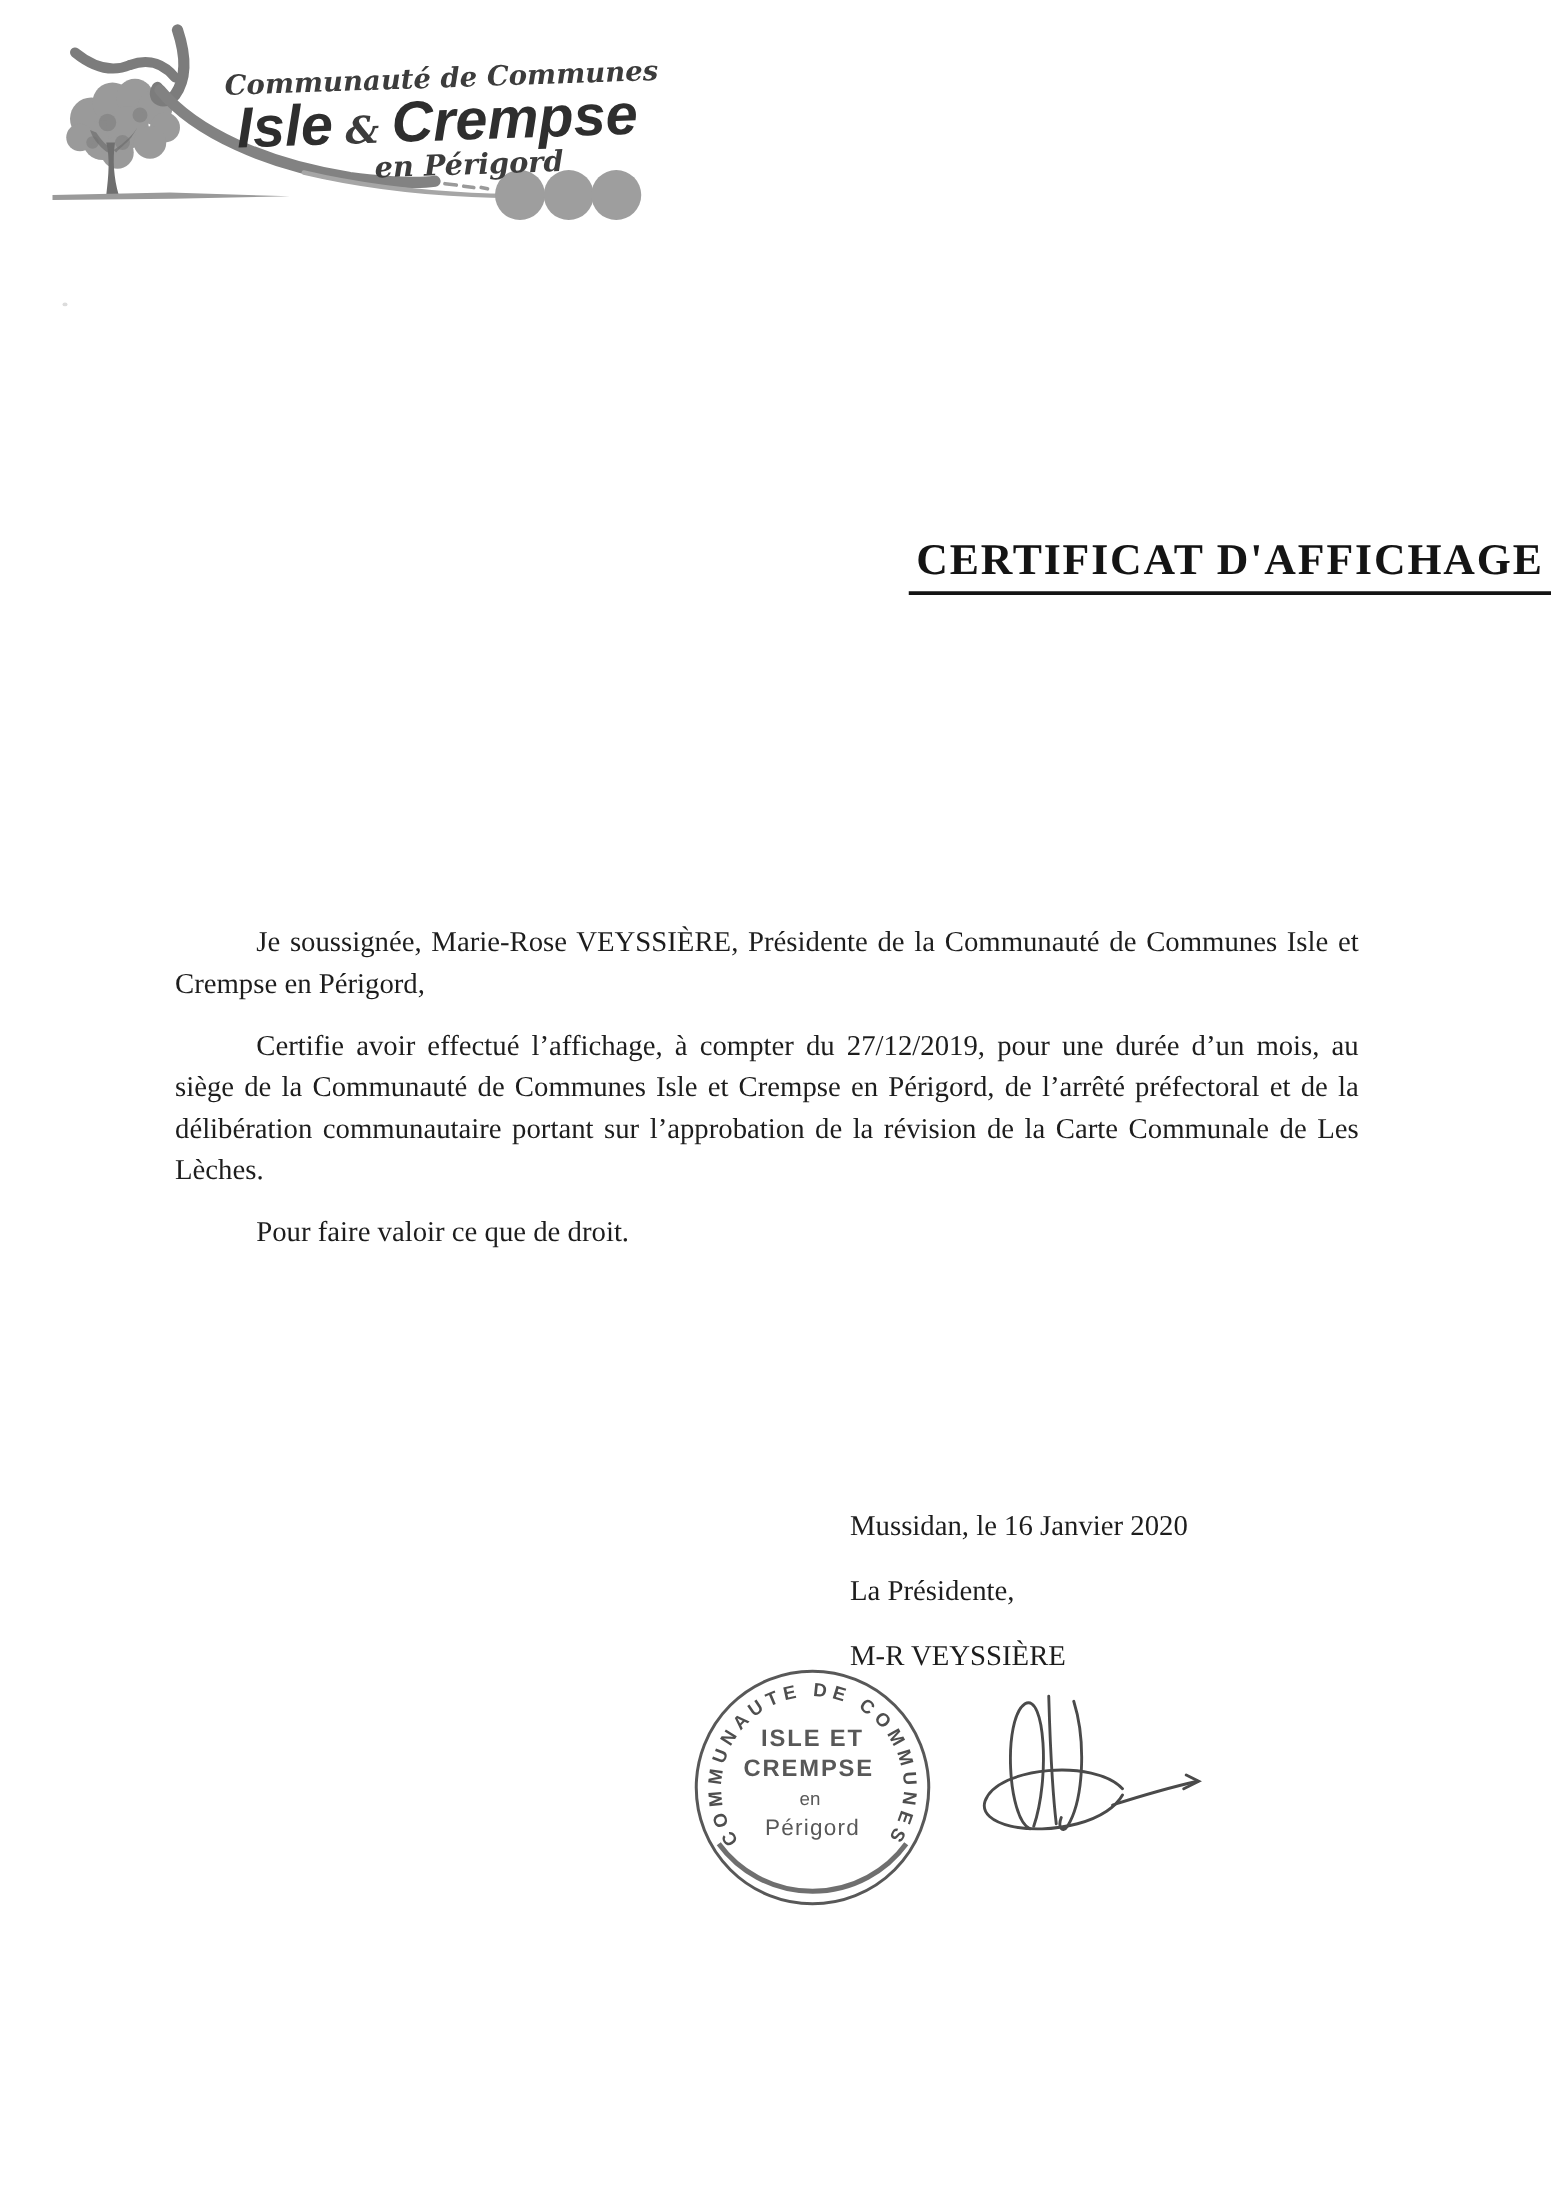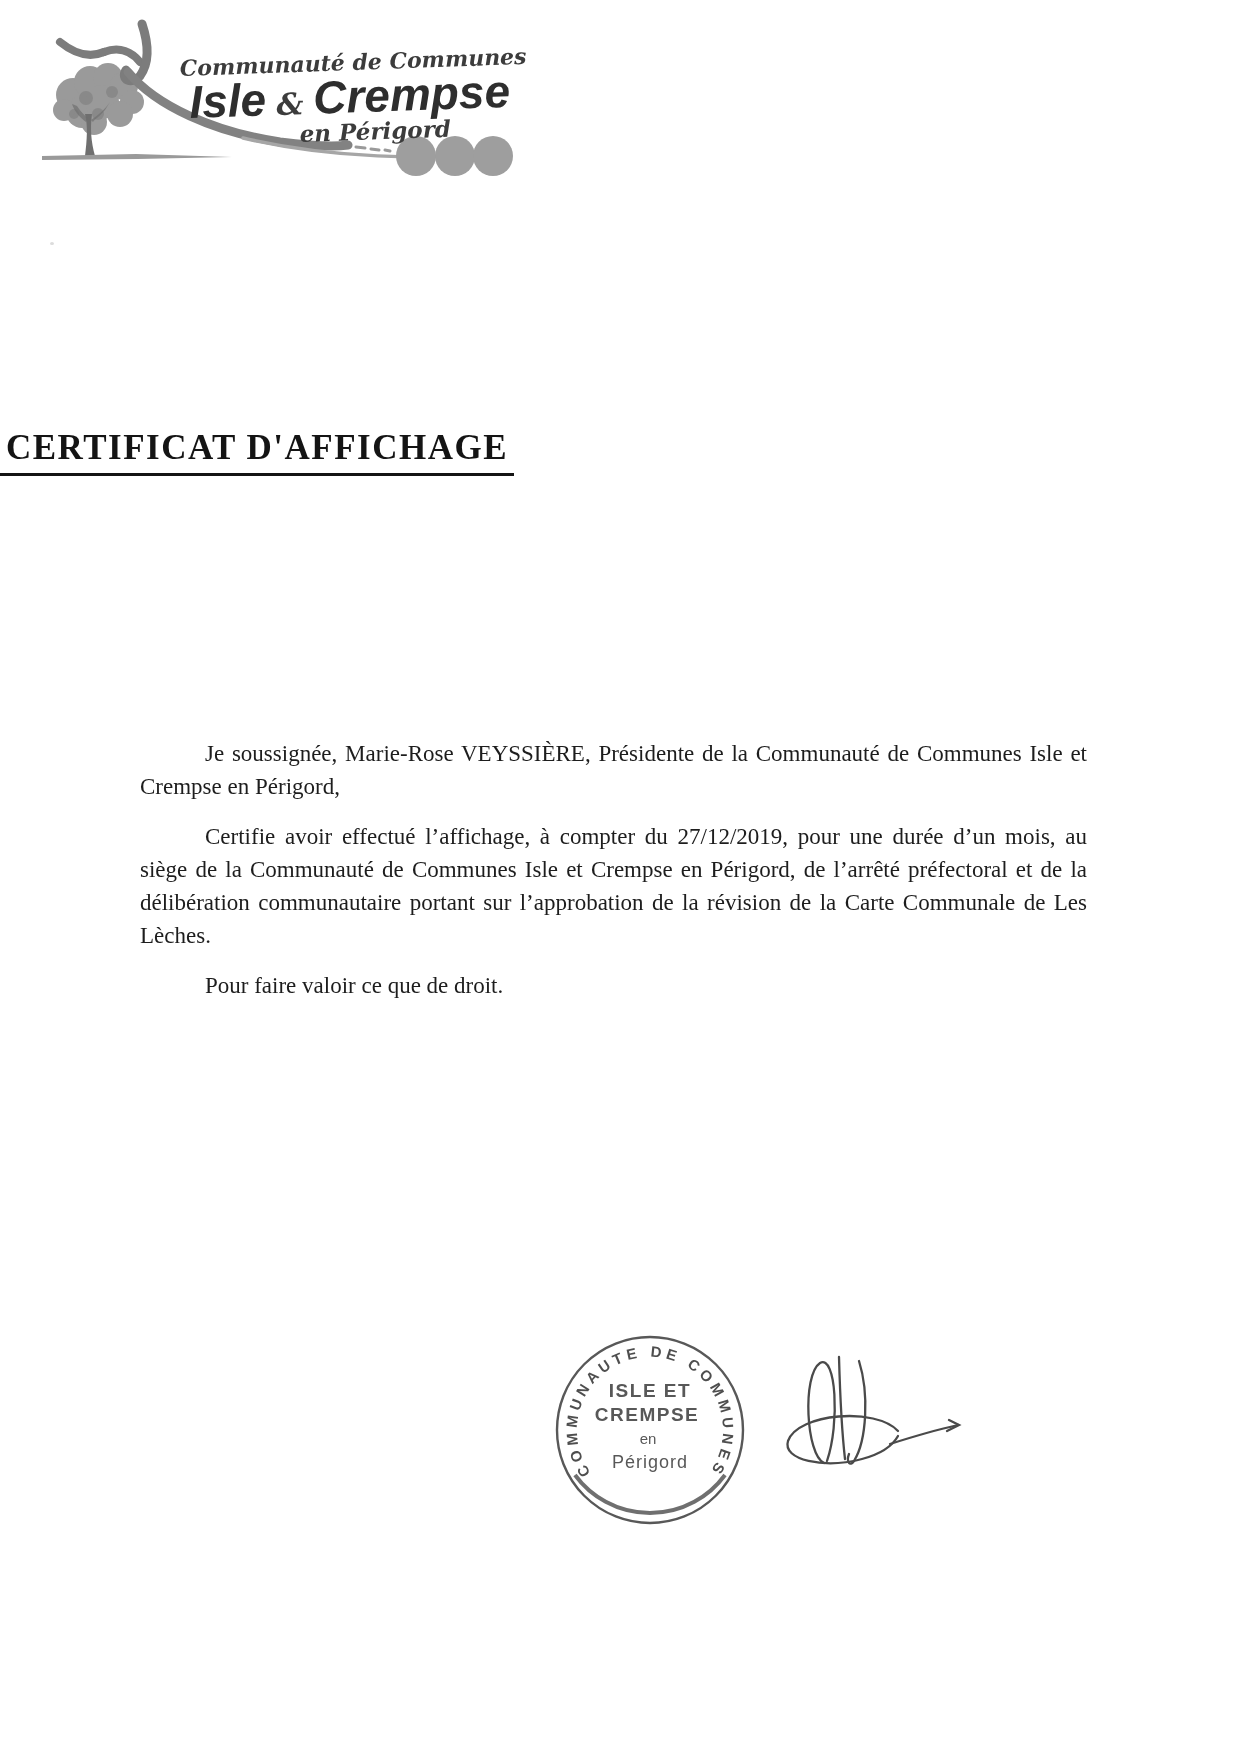--- a/index.html
+++ b/index.html
@@ -38,21 +38,21 @@
     font-weight: bold;
     fill: #2e2e2e;
   }
 
   
   .title-wrap {
     position: absolute;
     left: 0;
     top: 428px;
     width: 1241px;
-    text-align: left;
+    text-align: right;
   }
   .doc-title {
     display: inline-block;
     font-size: 35px;
     font-weight: bold;
     letter-spacing: 1.5px;
     color: #141414;
     border-bottom: 3px solid #141414;
     padding: 0 6px 5px 6px;
   }
@@ -191,20 +191,25 @@
   <div class="title-wrap">
     <span class="doc-title">CERTIFICAT D'AFFICHAGE</span>
   </div>
 
   <div class="body-text">
     <p>Je soussignée, Marie-Rose VEYSSIÈRE, Présidente de la Communauté de Communes Isle et Crempse en Périgord,</p>
     <p>Certifie avoir effectué l’affichage, à compter du 27/12/2019, pour une durée d’un mois, au siège de la Communauté de Communes Isle et Crempse en Périgord, de l’arrêté préfectoral et de la délibération communautaire portant sur l’approbation de la révision de la Carte Communale de Les Lèches.</p>
     <p>Pour faire valoir ce que de droit.</p>
   </div>
 
+  <div class="sign-block">
+    <p>Mussidan, le 16 Janvier 2020</p>
+    <p>La Présidente,</p>
+    <p>M-R VEYSSIÈRE</p>
+  </div>
 
   <div class="stamp">
     <svg width="210" height="210" viewBox="0 0 210 210">
       <circle cx="105" cy="105" r="93" fill="none" stroke="#4a4a4a" stroke-width="2.4"></circle>
       <path d="M 30 150 A 93 93 0 0 0 180 150" fill="none" stroke="#3c3c3c" stroke-width="4" opacity="0.8"></path>
       <defs>
         <path id="ringPath" d="M 46 148 A 73 73 0 1 1 164 148" fill="none"></path>
       </defs>
       <text class="stamp-ring-text">
         <textPath href="#ringPath">COMMUNAUTE DE COMMUNES</textPath>

